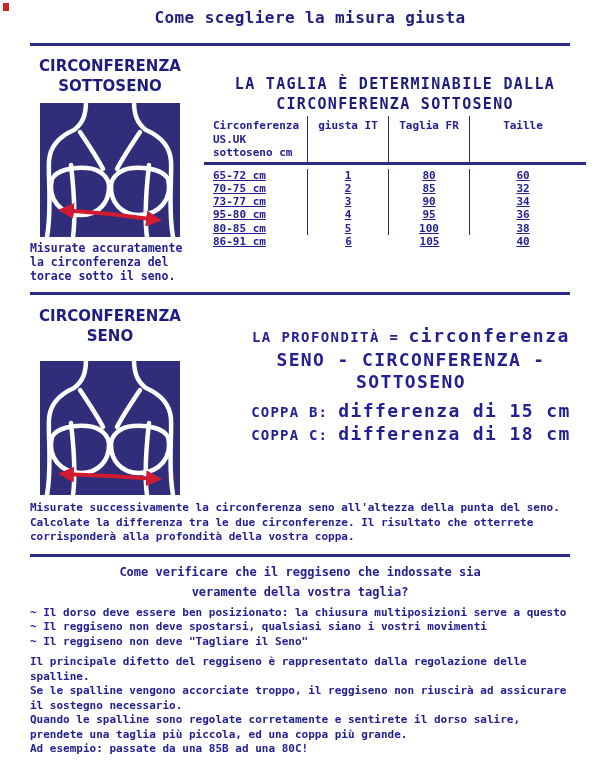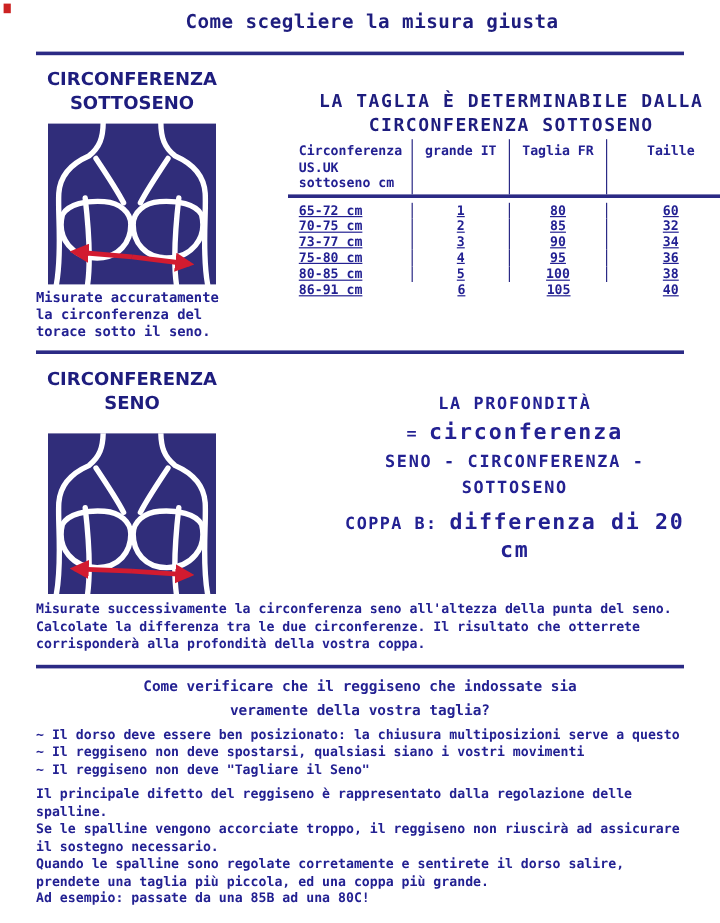--- a/index.html
+++ b/index.html
@@ -8,21 +8,21 @@
     font-family:"DejaVu Sans Mono","Liberation Mono",monospace;
     color:#232192;
   }
   .corner-marker { position:absolute; top:3px; left:3px; width:6px; height:8px; background:#cc2222; }
   .page-title { text-align:center; font-size:16px; font-weight:bold; letter-spacing:.4px; color:#1e1d7e; margin-top:7px; line-height:22px;padding-left:20px; }
   .rule { border:none; border-top:3px solid #2b2a85; margin:0 30px; }
   .rule1 { margin-top:14px; }
   .rule2 { margin-top:9px; }
   .rule3 { margin-top:9px; }
 
-  .sec { display:flex; margin-left:30px; margin-right:14px;gap:36px; }
+  .sec { display:flex; margin-left:30px; margin-right:14px; }
   .sec1 { margin-top:8px; }
   .sec2 { margin-top:9px; }
   .leftcol { width:160px; flex:0 0 160px; text-align:center; }
   .h2sans { font-family:"DejaVu Sans","Liberation Sans",sans-serif; font-weight:bold; font-size:15px; line-height:20px; white-space:pre-line; color:#1e1d7e; margin-top:2px; }
   .figure { display:block; margin:6px auto 0; }
   .fig2 { margin-top:15px; }
   .caption { text-align:left; font-size:11.5px; font-weight:bold; line-height:14px; white-space:pre-line; margin-top:3px; }
 
   .rightcol1 { flex:1; margin-left:14px; padding-top:20px; }
   .table-title { text-align:center; font-weight:bold; font-size:15px; letter-spacing:1.3px; line-height:20px; white-space:pre-line; color:#1e1d7e; }
@@ -34,21 +34,21 @@
   .c2 { width:81px; text-align:center; box-sizing:border-box; }
   .c3 { width:106px; text-align:center; box-sizing:border-box; }
   .bdr { border-right:1.5px solid #2b2a85; }
   .tbody { margin-top:4px;text-decoration:underline; }
   .trow { display:flex; height:13.3px; line-height:13.3px; }
 
   .rightcol2 { flex:1; padding-left:46px; text-align:center; margin-top:20px; font-weight:bold; }
   .formula1 { line-height:24px; }
   .fsm { font-size:14px; letter-spacing:1.4px; }
   .fbg { font-size:18px; letter-spacing:1.6px; margin-left:9px; }
-  .formula2 { font-size:14px; letter-spacing:1.4px; line-height:22px; }
+  .formula2 { font-size:18px; letter-spacing:1.4px; line-height:22px; }
   .cups { margin-top:7px; }
   .cupline { line-height:22px; }
   .cup-label { font-size:14px; letter-spacing:1.2px; }
   .cup-text { font-size:18px; letter-spacing:1.4px; margin-left:10px; }
 
   .para { margin:6px 30px 0; font-size:11px; font-weight:bold; line-height:14.5px; white-space:pre-line; }
   .vheading { text-align:center; font-size:12px; font-weight:bold; line-height:20px; white-space:pre-line; margin-top:5px; }
   .bullets { margin:4px 0 0 30px; font-size:11px; font-weight:bold; line-height:14.6px; }
   .fin { margin-top:6px; }
 </style>
@@ -92,21 +92,21 @@
   </div>
 
   <div class="rightcol1">
     <div class="table-title">LA TAGLIA È DETERMINABILE DALLA
 CIRCONFERENZA SOTTOSENO</div>
     <div class="sizetable">
       <div class="thead">
         <div class="hc c0 bdr">Circonferenza
 US.UK
 sottoseno cm</div>
-        <div class="hc c1 bdr">grande IT</div>
+        <div class="hc c1 bdr">giusta IT</div>
         <div class="hc c2 bdr">Taglia FR</div>
         <div class="hc c3">Taille</div>
       </div>
       <div class="tbody">
           <div class="trow">
             <div class="c0 bdr">65-72 cm</div>
             <div class="c1 bdr">1</div>
             <div class="c2 bdr">80</div>
             <div class="c3">60</div>
           </div>
@@ -116,21 +116,21 @@
             <div class="c2 bdr">85</div>
             <div class="c3">32</div>
           </div>
           <div class="trow">
             <div class="c0 bdr">73-77 cm</div>
             <div class="c1 bdr">3</div>
             <div class="c2 bdr">90</div>
             <div class="c3">34</div>
           </div>
           <div class="trow">
-            <div class="c0 bdr">75-80 cm</div>
+            <div class="c0 bdr">95-80 cm</div>
             <div class="c1 bdr">4</div>
             <div class="c2 bdr">95</div>
             <div class="c3">36</div>
           </div>
           <div class="trow">
             <div class="c0 bdr">80-85 cm</div>
             <div class="c1 bdr">5</div>
             <div class="c2 bdr">100</div>
             <div class="c3">38</div>
           </div>
@@ -175,21 +175,24 @@
     </svg>
   </div>
 
   <div class="rightcol2">
     <div class="formula1">
       <span class="fsm">LA PROFONDITÀ =</span><span class="fbg">circonferenza</span>
     </div>
     <div class="formula2">SENO - CIRCONFERENZA - SOTTOSENO</div>
     <div class="cups">
       <div class="cupline">
-        <span class="cup-label">COPPA B:</span><span class="cup-text">differenza di 20 cm</span>
+        <span class="cup-label">COPPA B:</span><span class="cup-text">differenza di 15 cm</span>
+      </div>
+      <div class="cupline">
+        <span class="cup-label">COPPA C:</span><span class="cup-text">differenza di 18 cm</span>
       </div>
     </div>
   </div>
 </div>
 
 <div class="para">Misurate successivamente la circonferenza seno all'altezza della punta del seno.
 Calcolate la differenza tra le due circonferenze. Il risultato che otterrete
 corrisponderà alla profondità della vostra coppa.</div>
 
 <hr class="rule rule3">

